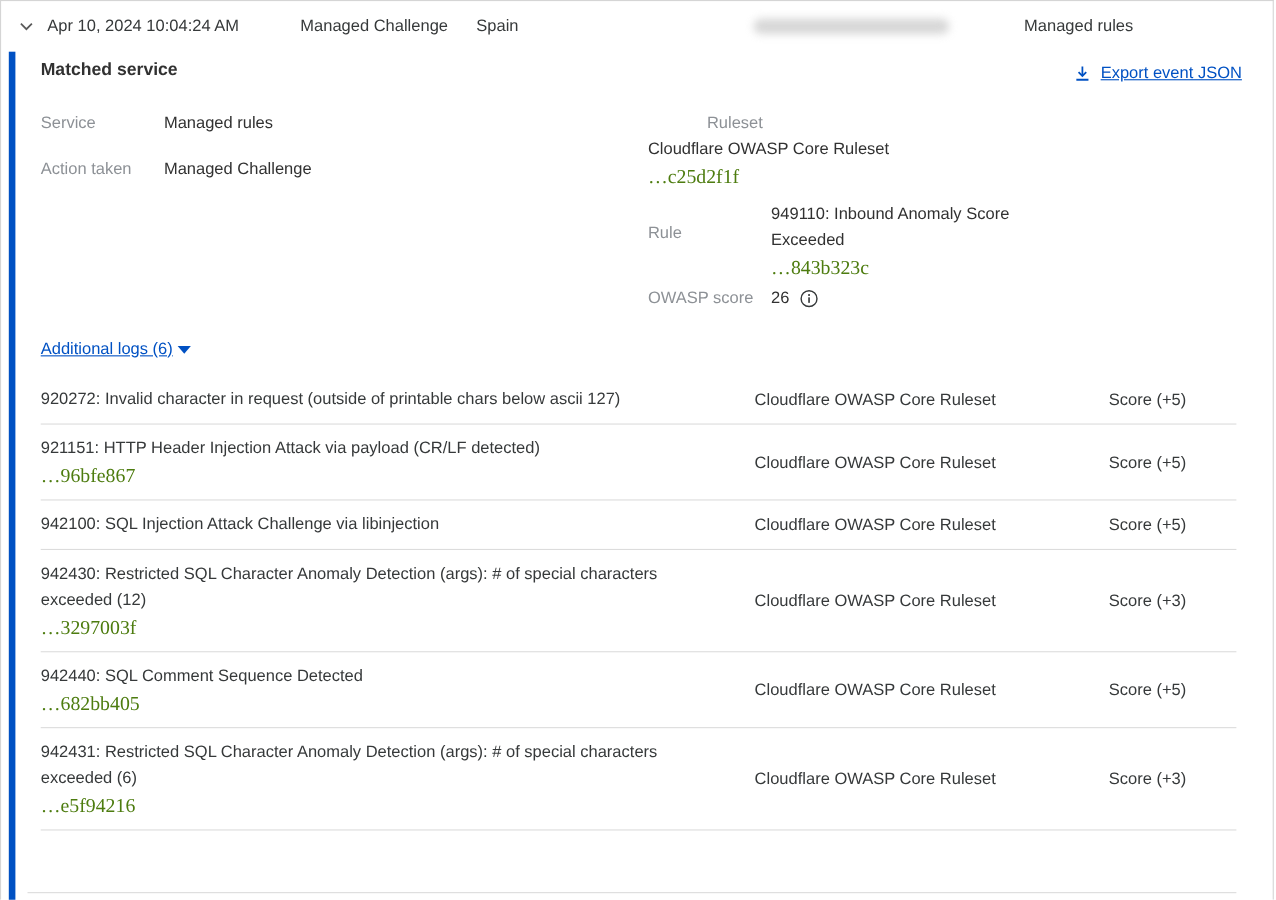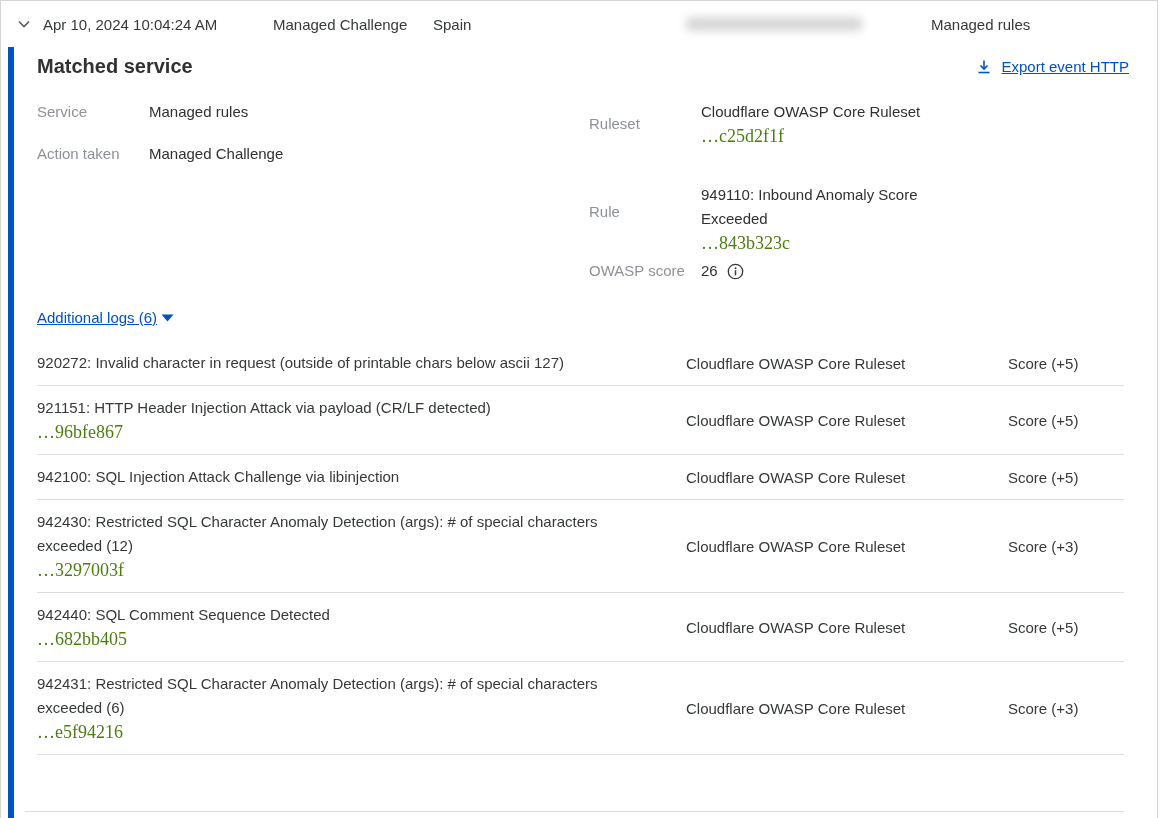--- a/index.html
+++ b/index.html
@@ -58,34 +58,34 @@
   .panel{
     position:relative;
     height:772px;
   }
   .accent-bar{
     position:absolute;left:7px;top:0;bottom:0;width:6px;
     background:var(--accent);
   }
   .panel-title{
     position:absolute;left:36px;top:8px;
-    font-size:20px;font-weight:700;color:#313131;margin:0;
+    font-size:16px;font-weight:700;color:#313131;margin:0;
   }
   .export-link{
     position:absolute;right:28px;top:11px;
     display:flex;align-items:center;gap:9px;
     color:var(--link);text-decoration:none;cursor:pointer;
   }
   .export-link .lbl{text-decoration:underline;}
   
   .fld{position:absolute;display:flex;align-items:center;line-height:24px;}
   .fld .flabel{color:var(--muted);}
   .f-service{left:36px;top:53px;}
   .f-action{left:36px;top:95px;}
-  .f-ruleset{left:588px;top:53px;}
+  .f-ruleset{left:588px;top:53px;flex-direction:column;}
   .f-rule{left:588px;top:121px;}
   .f-owasp{left:588px;top:212px;}
   .f-service .flabel,.f-action .flabel{width:112px;}
   .f-ruleset .flabel,.f-rule .flabel,.f-owasp .flabel{width:112px;}
   .fval{color:#313131;}
   .f-rule .fname{max-width:245px;margin-top:15px;}
   .hash{
     font-family:Liberation Serif, serif;
     font-size:18px;color:#4d7c0f;
   }
@@ -143,21 +143,21 @@
     <h2 class="panel-title">Matched service</h2>
 
     <a class="export-link">
       <span>
         <svg width="16" height="16" viewBox="0 0 16 16">
           <path d="M8 1.5 V9.5" stroke="#0051c3" stroke-width="1.6" fill="none"></path>
           <polyline points="4.5,6.5 8,10 11.5,6.5" fill="none" stroke="#0051c3" stroke-width="1.6"></polyline>
           <path d="M2.5 13.5 H13.5" stroke="#0051c3" stroke-width="1.6"></path>
         </svg>
       </span>
-      <span class="lbl">Export event HTTP</span>
+      <span class="lbl">Export event JSON</span>
     </a>
 
     <div class="fld f-service">
       <span class="flabel">Service</span>
       <span class="fval">Managed rules</span>
     </div>
     <div class="fld f-action">
       <span class="flabel">Action taken</span>
       <span class="fval">Managed Challenge</span>
     </div>

